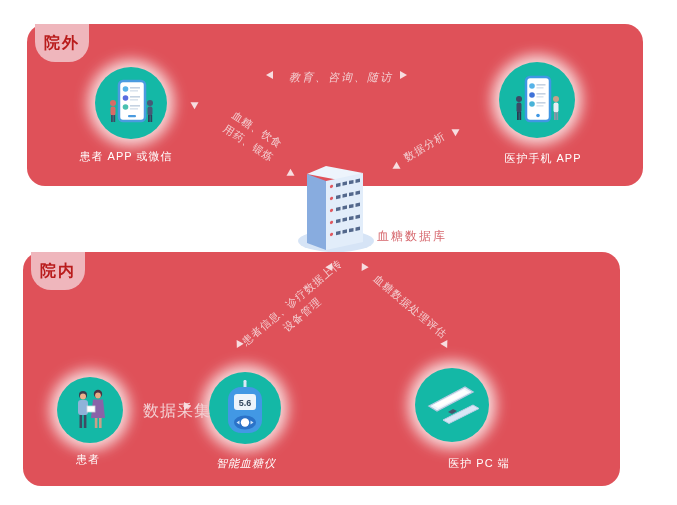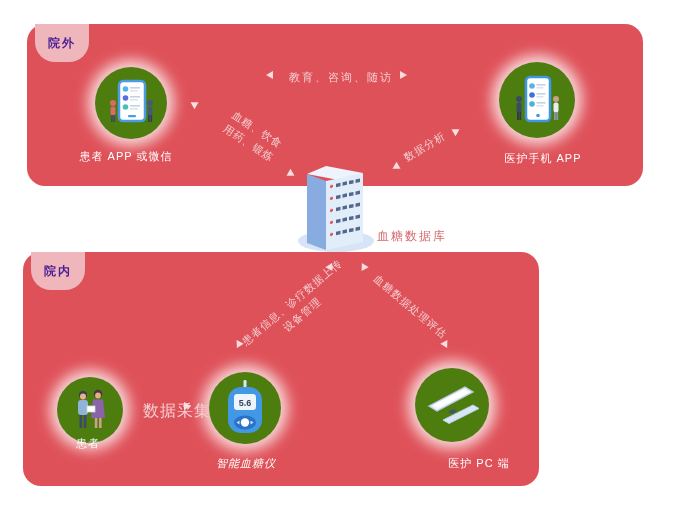--- a/index.html
+++ b/index.html
@@ -1,47 +1,47 @@
 <!DOCTYPE html>
 <html><head>
 <meta charset="utf-8">
 <style>
   * { margin:0; padding:0; box-sizing:border-box; }
   body { background:#fff; font-family:"Liberation Sans", sans-serif; }
   .canvas { position:relative; width:677px; height:505px; background:#ffffff; overflow:hidden; }
 
   .panel { position:absolute; background:#df5159; border-radius:18px; }
   .panel-outside { left:27px; top:24px; width:616px; height:162px; }
-  .panel-inside  { left:23px; top:252px; width:516px; height:234px; }
+  .panel-inside  { left:23px; top:252px; width:597px; height:234px; }
 
   .badge { position:absolute; left:8px; top:0; width:54px; height:38px;
-           background:#efb6bc; color:#4c1d95; font-size:12px; letter-spacing:2px;
+           background:#efb6bc; color:#b91c1c; font-size:16px; letter-spacing:2px;
            display:flex; align-items:center; justify-content:center;
            border-radius:0 0 20px 20px; font-weight:bold; }
 
-  .node-circle { position:absolute; background:#4d7c0f; border-radius:50%;
+  .node-circle { position:absolute; background:#14b8a6; border-radius:50%;
                  box-shadow:0 0 14px 7px rgba(249,224,226,0.95);
                  display:flex; align-items:center; justify-content:center; }
   .c-patient-app { left:95px;  top:67px;  width:72px; height:72px; }
   .c-staff-app   { left:499px; top:62px;  width:76px; height:76px; }
   .c-patient     { left:57px;  top:377px; width:66px; height:66px; }
   .c-meter       { left:209px; top:372px; width:72px; height:72px; }
   .c-pc          { left:415px; top:368px; width:74px; height:74px; }
 
   .node-label { position:absolute; color:#ffffff; font-size:11px; letter-spacing:1px;
                 text-align:center; white-space:nowrap; }
   .l-patient-app { left:76px;  top:149px; width:100px; }
   .l-staff-app   { left:493px; top:151px; width:100px; }
-  .l-patient     { left:48px;  top:436px; width:80px; }
+  .l-patient     { left:48px;  top:452px; width:80px; }
   .l-meter       { left:206px; top:456px; width:80px;font-style:italic; }
   .l-pc          { left:439px; top:456px; width:80px; }
 
   .flow-text { position:absolute; color:#f3cfd2; font-size:10.5px; letter-spacing:1px;
                white-space:nowrap; text-align:center; }
-  .f-education { left:283px; top:70px; width:116px; font-size:11px; letter-spacing:2px; }
+  .f-education { left:283px; top:70px; width:116px; font-size:11px; letter-spacing:2px;font-style:italic; }
   .f-bg-diet   { left:203px; top:120px; width:100px; transform:rotate(33deg); line-height:1.55; }
   .f-analysis  { left:396px; top:140px; width:58px;  transform:rotate(-31deg); }
   .f-upload    { left:228px; top:292px; width:138px; transform:rotate(-40deg); line-height:1.55; }
   .f-process   { left:358px; top:300px; width:104px; transform:rotate(40deg); }
   .f-collect   { left:143px; top:401px; width:48px;  font-size:16px; }
 
   .tri { position:absolute; width:0; height:0;
          border-top:4.5px solid transparent; border-bottom:4.5px solid transparent;
          border-left:7px solid #f7dde0; }
   .a-edu-left   { left:266px; top:71px;  transform:rotate(180deg); }

